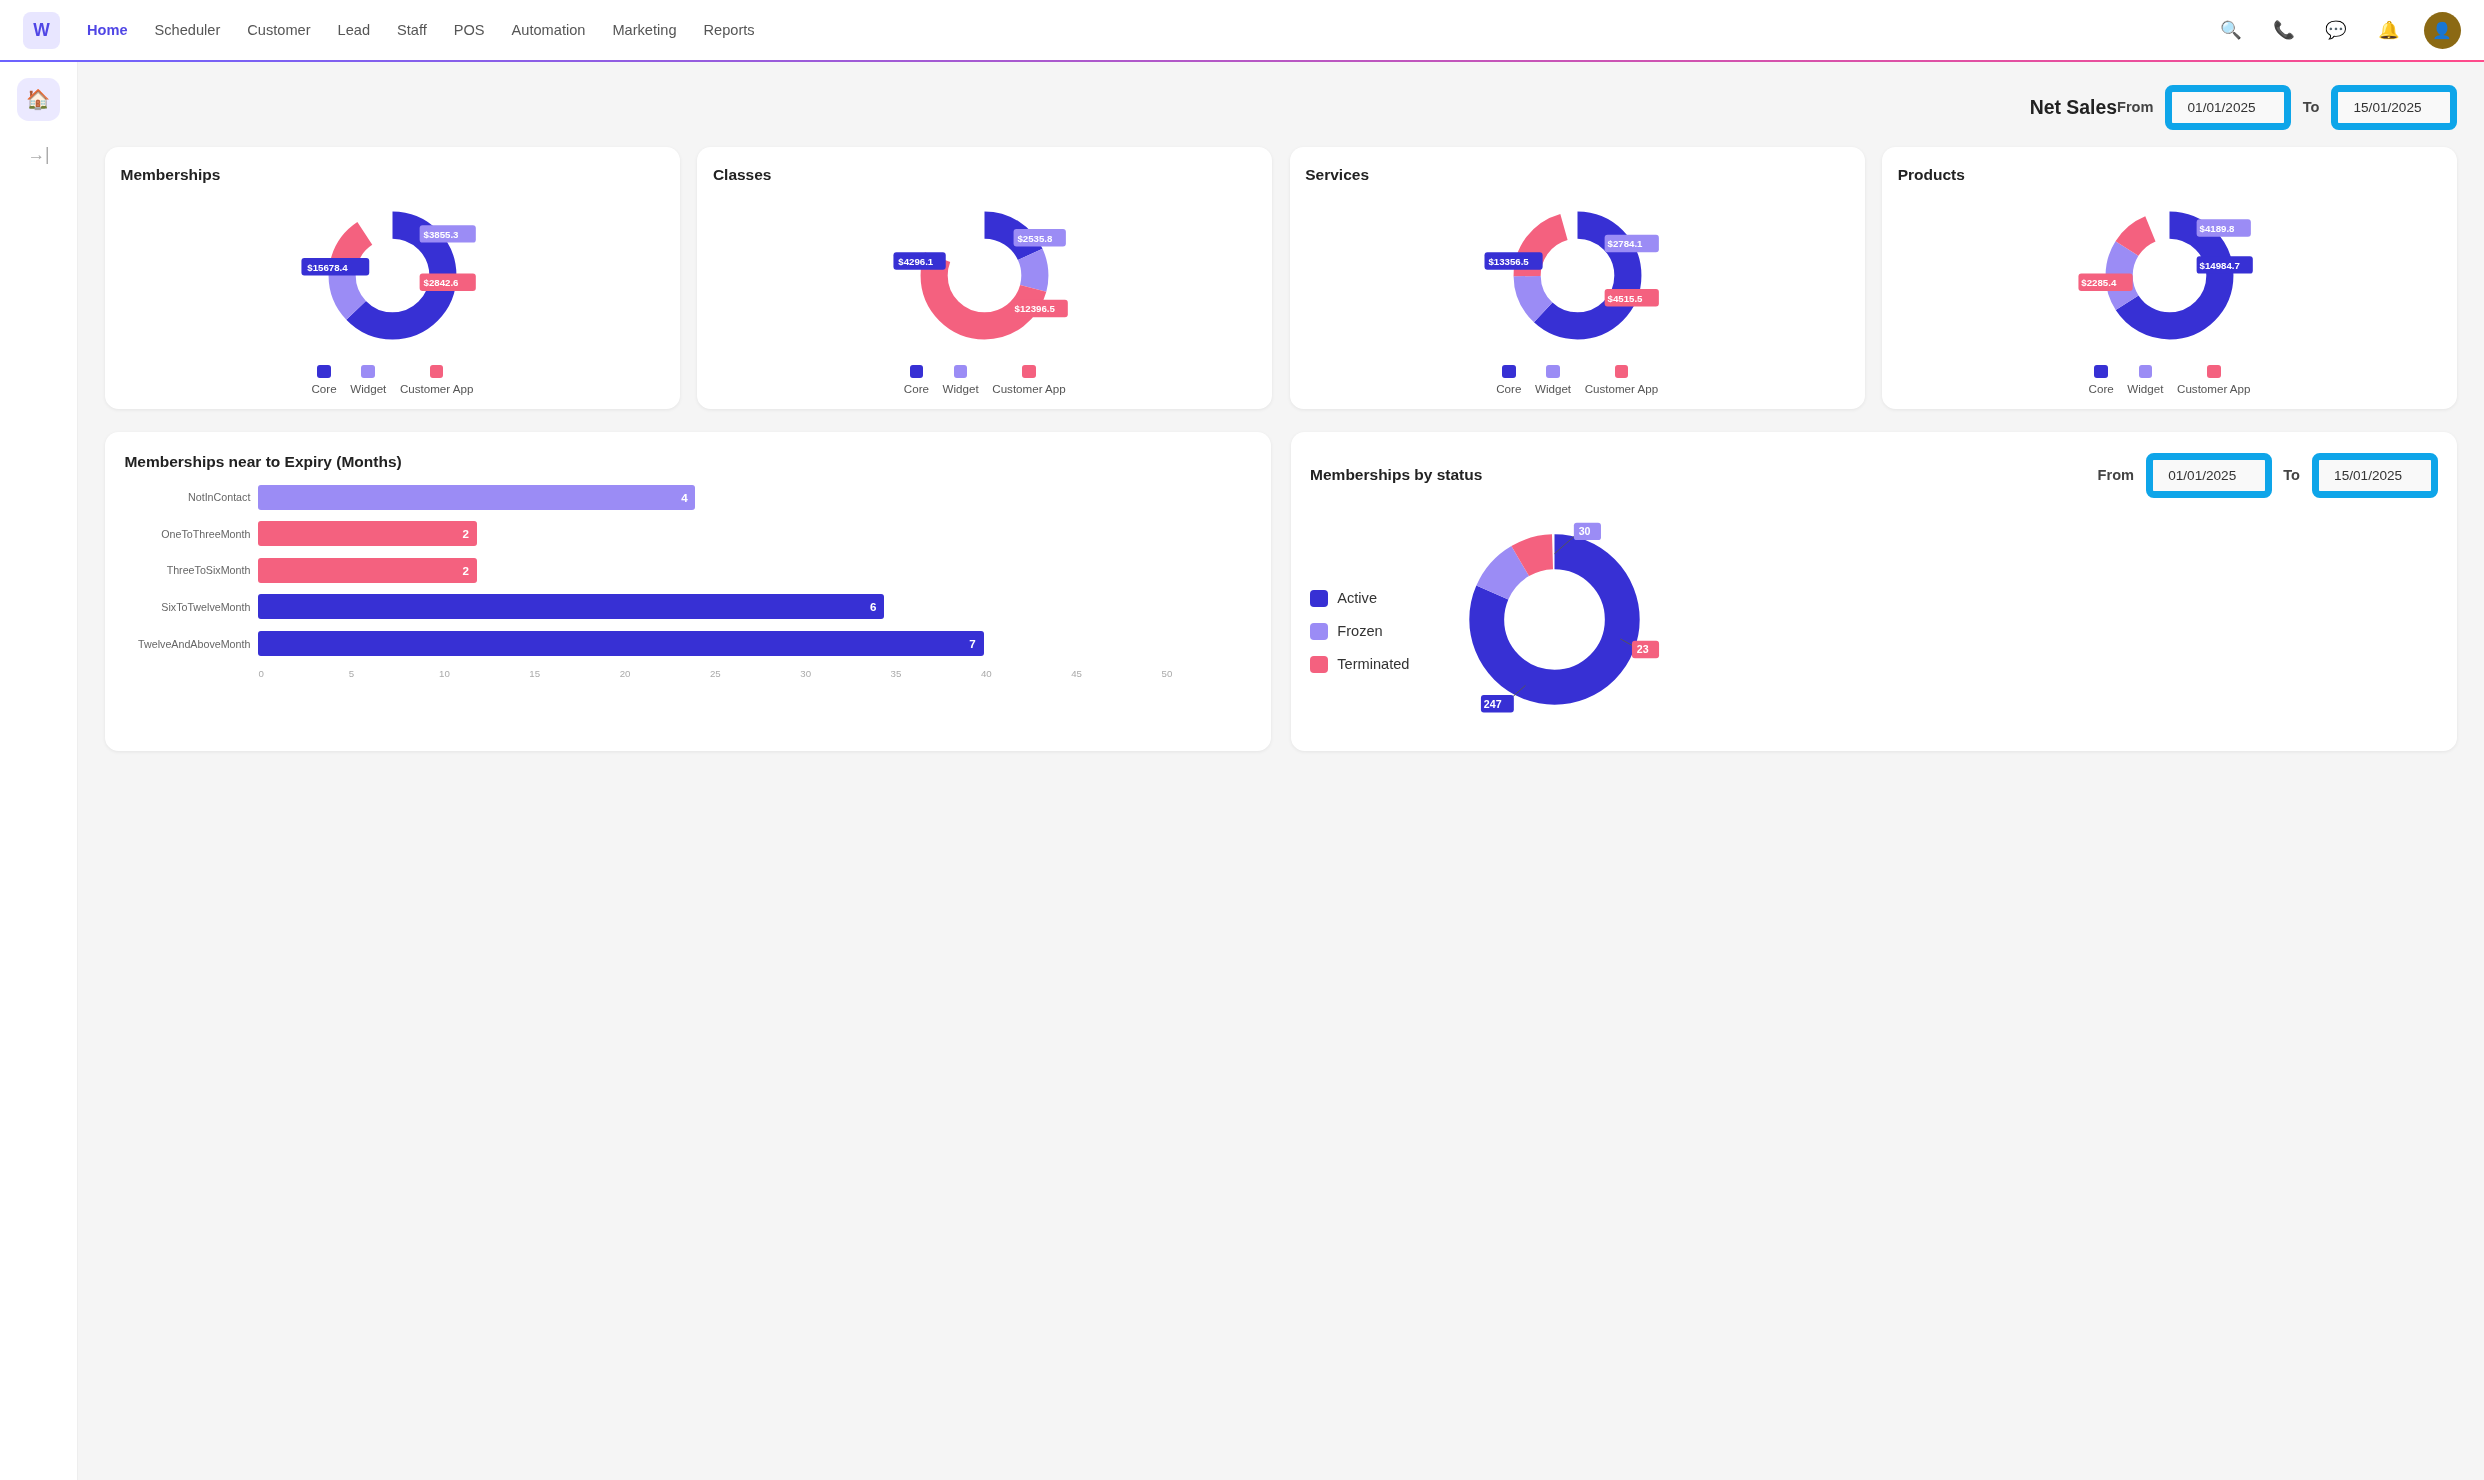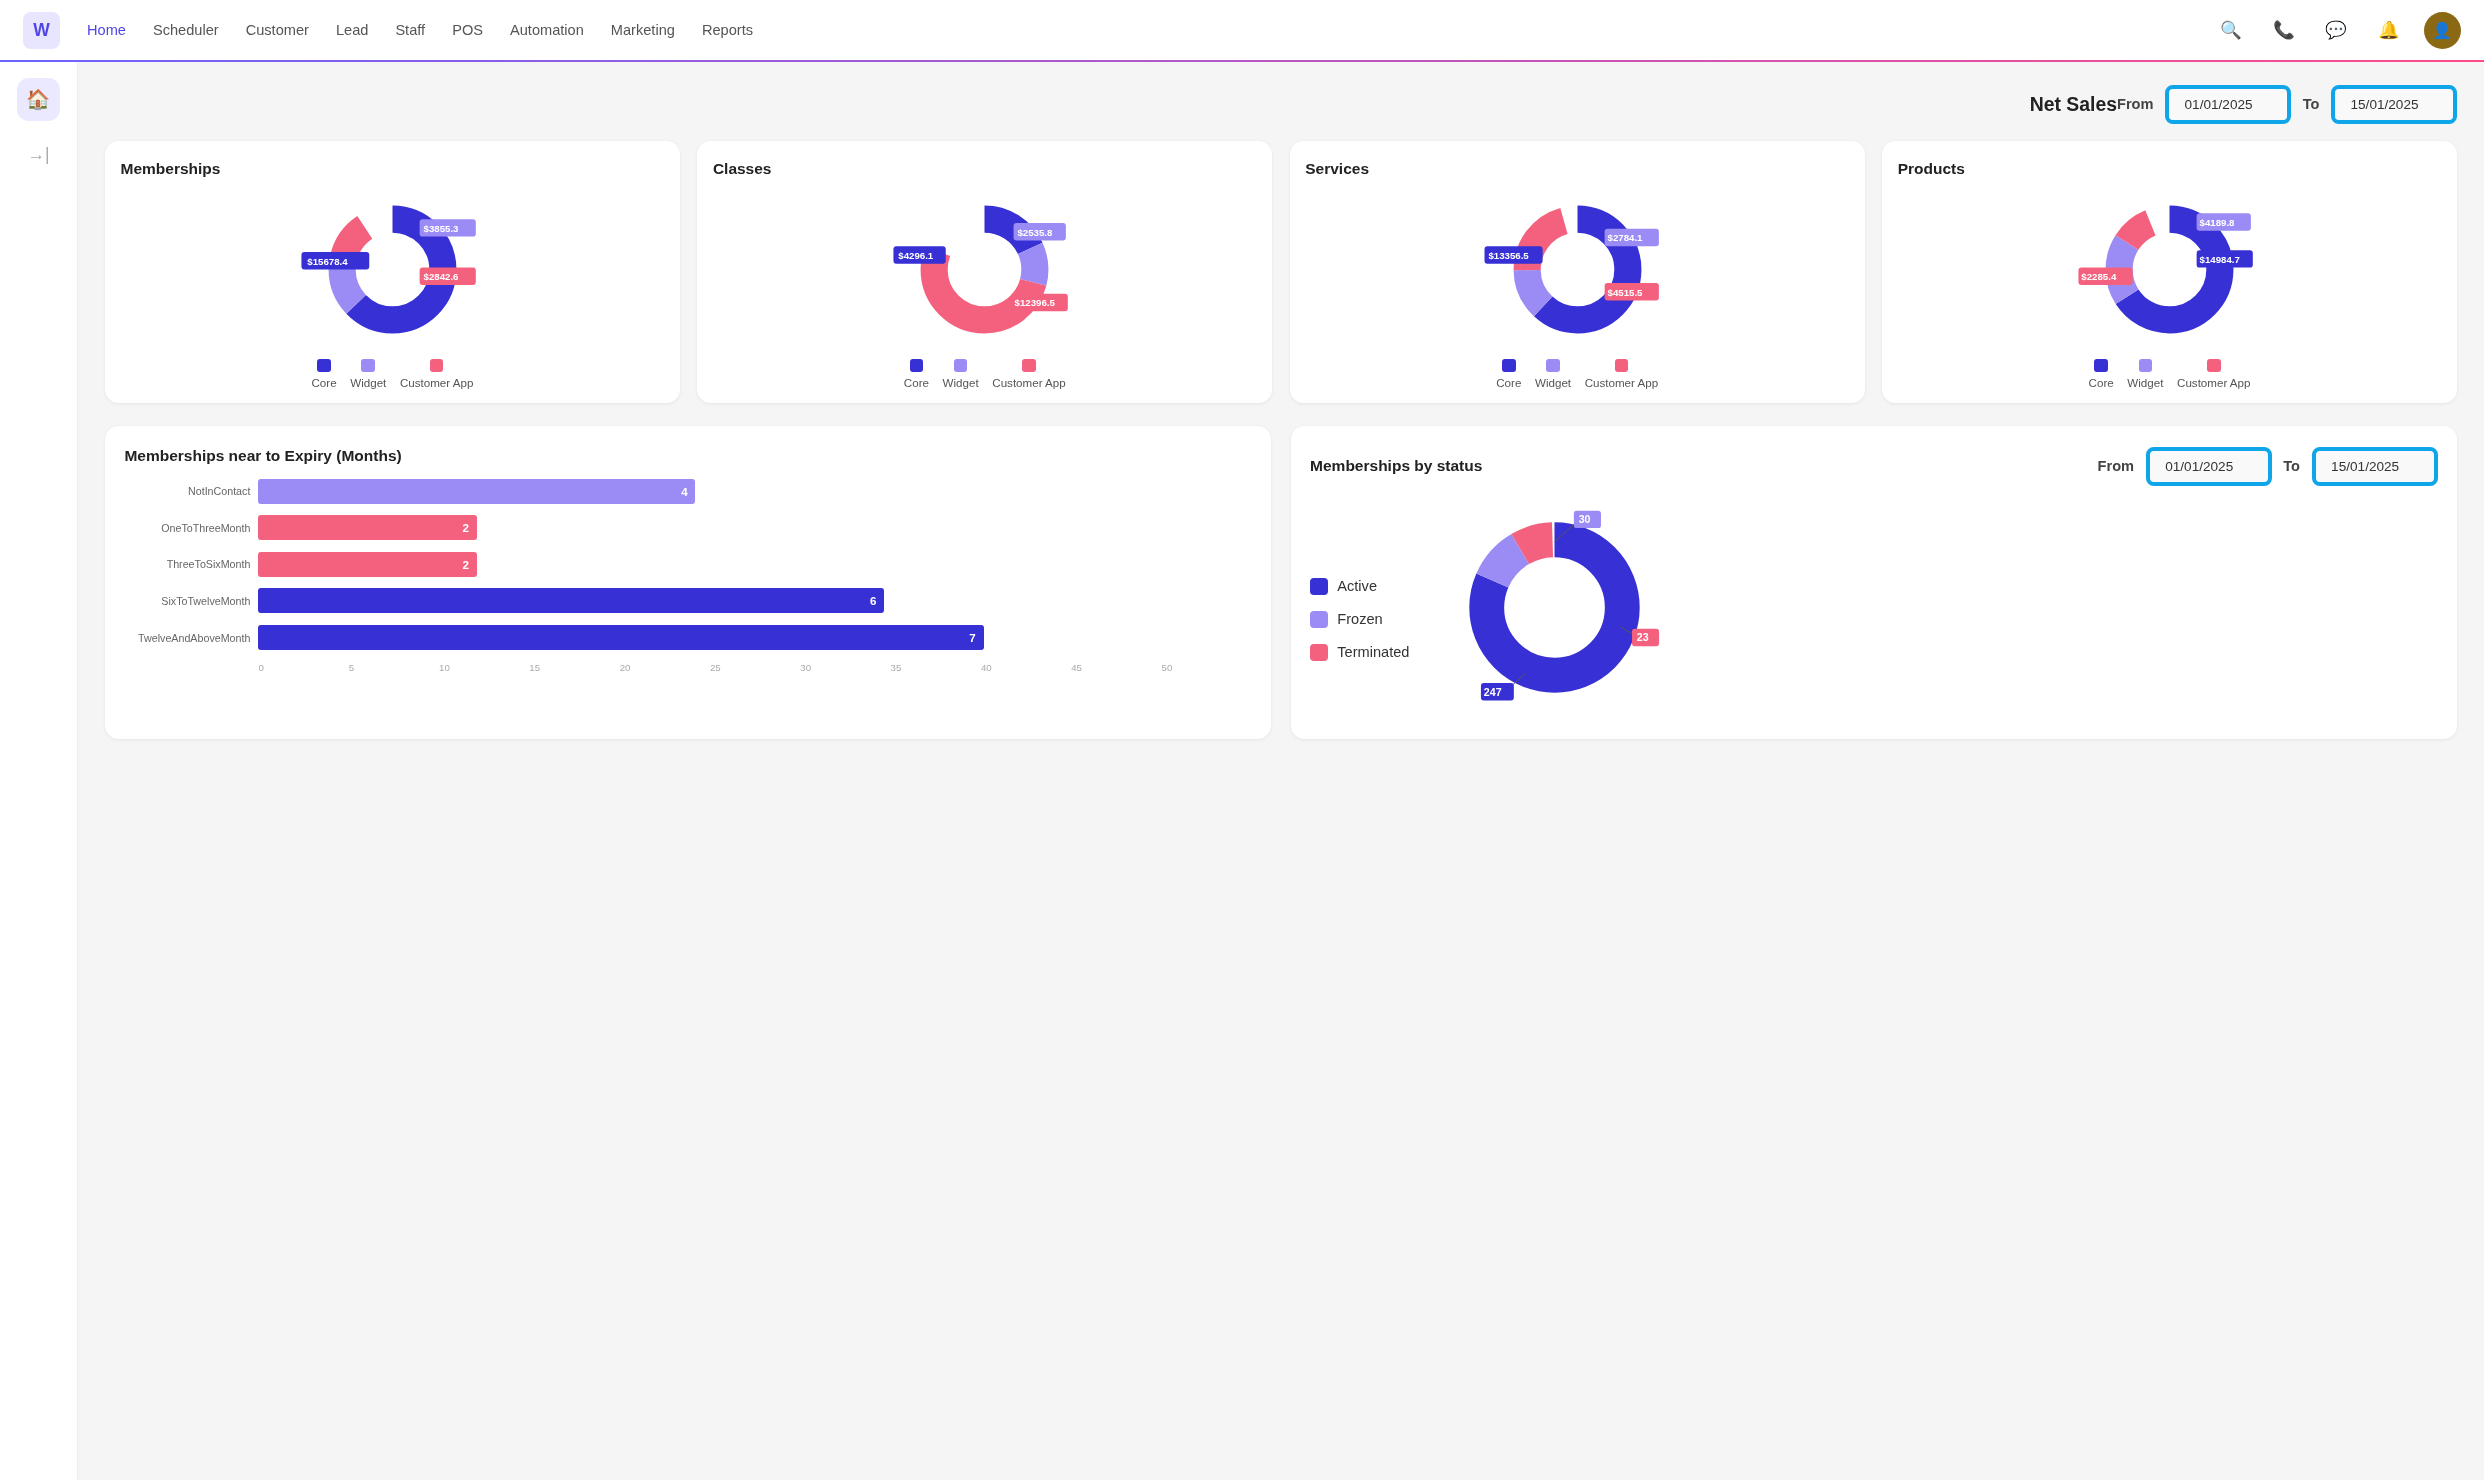--- a/index.html
+++ b/index.html
@@ -3,36 +3,36 @@
   <meta charset="utf-8">
   <style>
     * { box-sizing: border-box; margin: 0; padding: 0; }
     body { font-family: -apple-system, BlinkMacSystemFont, 'Segoe UI', sans-serif; background: #f5f5f5; color: #333; }
 
     
     .nav { display: flex; align-items: center; background: #fff; padding: 0 23px; height: 62px; border-bottom: 2.9px solid transparent; border-image: linear-gradient(to right, #6c63ff, #ff4b8b) 1; position: relative; z-index: 10; }
     .nav-logo { width: 37px; height: 37px; background: #e8e6ff; border-radius: 7.8px; display: flex; align-items: center; justify-content: center; font-weight: 900; font-size: 17.5px; color: #5046e5; margin-right: 27px; }
     .nav-links { display: flex; gap: 27px; align-items: center; }
     .nav-link { font-size: 14.6px; color: #555; cursor: pointer; text-decoration: none; }
-    .nav-link.active { color: #5046e5; font-weight: 400; }
+    .nav-link.active { color: #5046e5; font-weight: 700; }
     .nav-icons { margin-left: auto; display: flex; align-items: center; gap: 17.5px; }
     .nav-icon-btn { width: 35px; height: 35px; display: flex; align-items: center; justify-content: center; cursor: pointer; font-size: 17.5px; color: #555; }
     .nav-avatar { width: 37px; height: 37px; border-radius: 50%; background: #8b6914; overflow: hidden; display: flex; align-items: center; justify-content: center; color: #fff; font-weight: bold; }
 
     
     .layout { display: flex; }
     .sidebar { width: 78px; background: #fff; min-height: calc(100vh - 62px); display: flex; flex-direction: column; align-items: center; padding: 15.5px 0; gap: 15.5px; border-right: 1px solid #eee; }
     .sidebar-icon { width: 43px; height: 43px; border-radius: 11.6px; background: #ebe9ff; display: flex; align-items: center; justify-content: center; cursor: pointer; color: #5046e5; font-size: 19.4px; }
     .sidebar-arrow { font-size: 17.5px; color: #aaa; cursor: pointer; margin-top: 7.8px; }
     .main { flex: 1; padding: 23px 27px; overflow-y: auto; }
 
     
     .date-filter { display: flex; align-items: center; gap: 11.6px; }
     .date-label { font-weight: 600; color: #444; font-size: 14.6px; }
-    .date-input { background: #f9f9f9; border: 4px solid #0ea5e9; border-radius: 7.8px; padding: 7.8px 15.5px; font-size: 13.6px; color: #333; min-width: 126px; }
+    .date-input { background: #f9f9f9; border: 7px solid #0ea5e9; border-radius: 7.8px; padding: 7.8px 15.5px; font-size: 13.6px; color: #333; min-width: 126px; }
 
     
     .section-header { display: flex; align-items: center; justify-content: flex-end; margin-bottom: 17.5px; }
     .section-title { font-size: 19.4px; font-weight: 700; color: #222; }
 
     
     .card-grid { display: grid; grid-template-columns: repeat(4, 1fr); gap: 17.5px; margin-bottom: 23px; }
     .card { background: #fff; border-radius: 13.6px; padding: 19.4px 15.5px 13.6px; box-shadow: 0 1px 3.9px rgba(0,0,0,0.07); }
     .card-title { font-size: 15.5px; font-weight: 700; color: #222; margin-bottom: 13.6px; }
 

